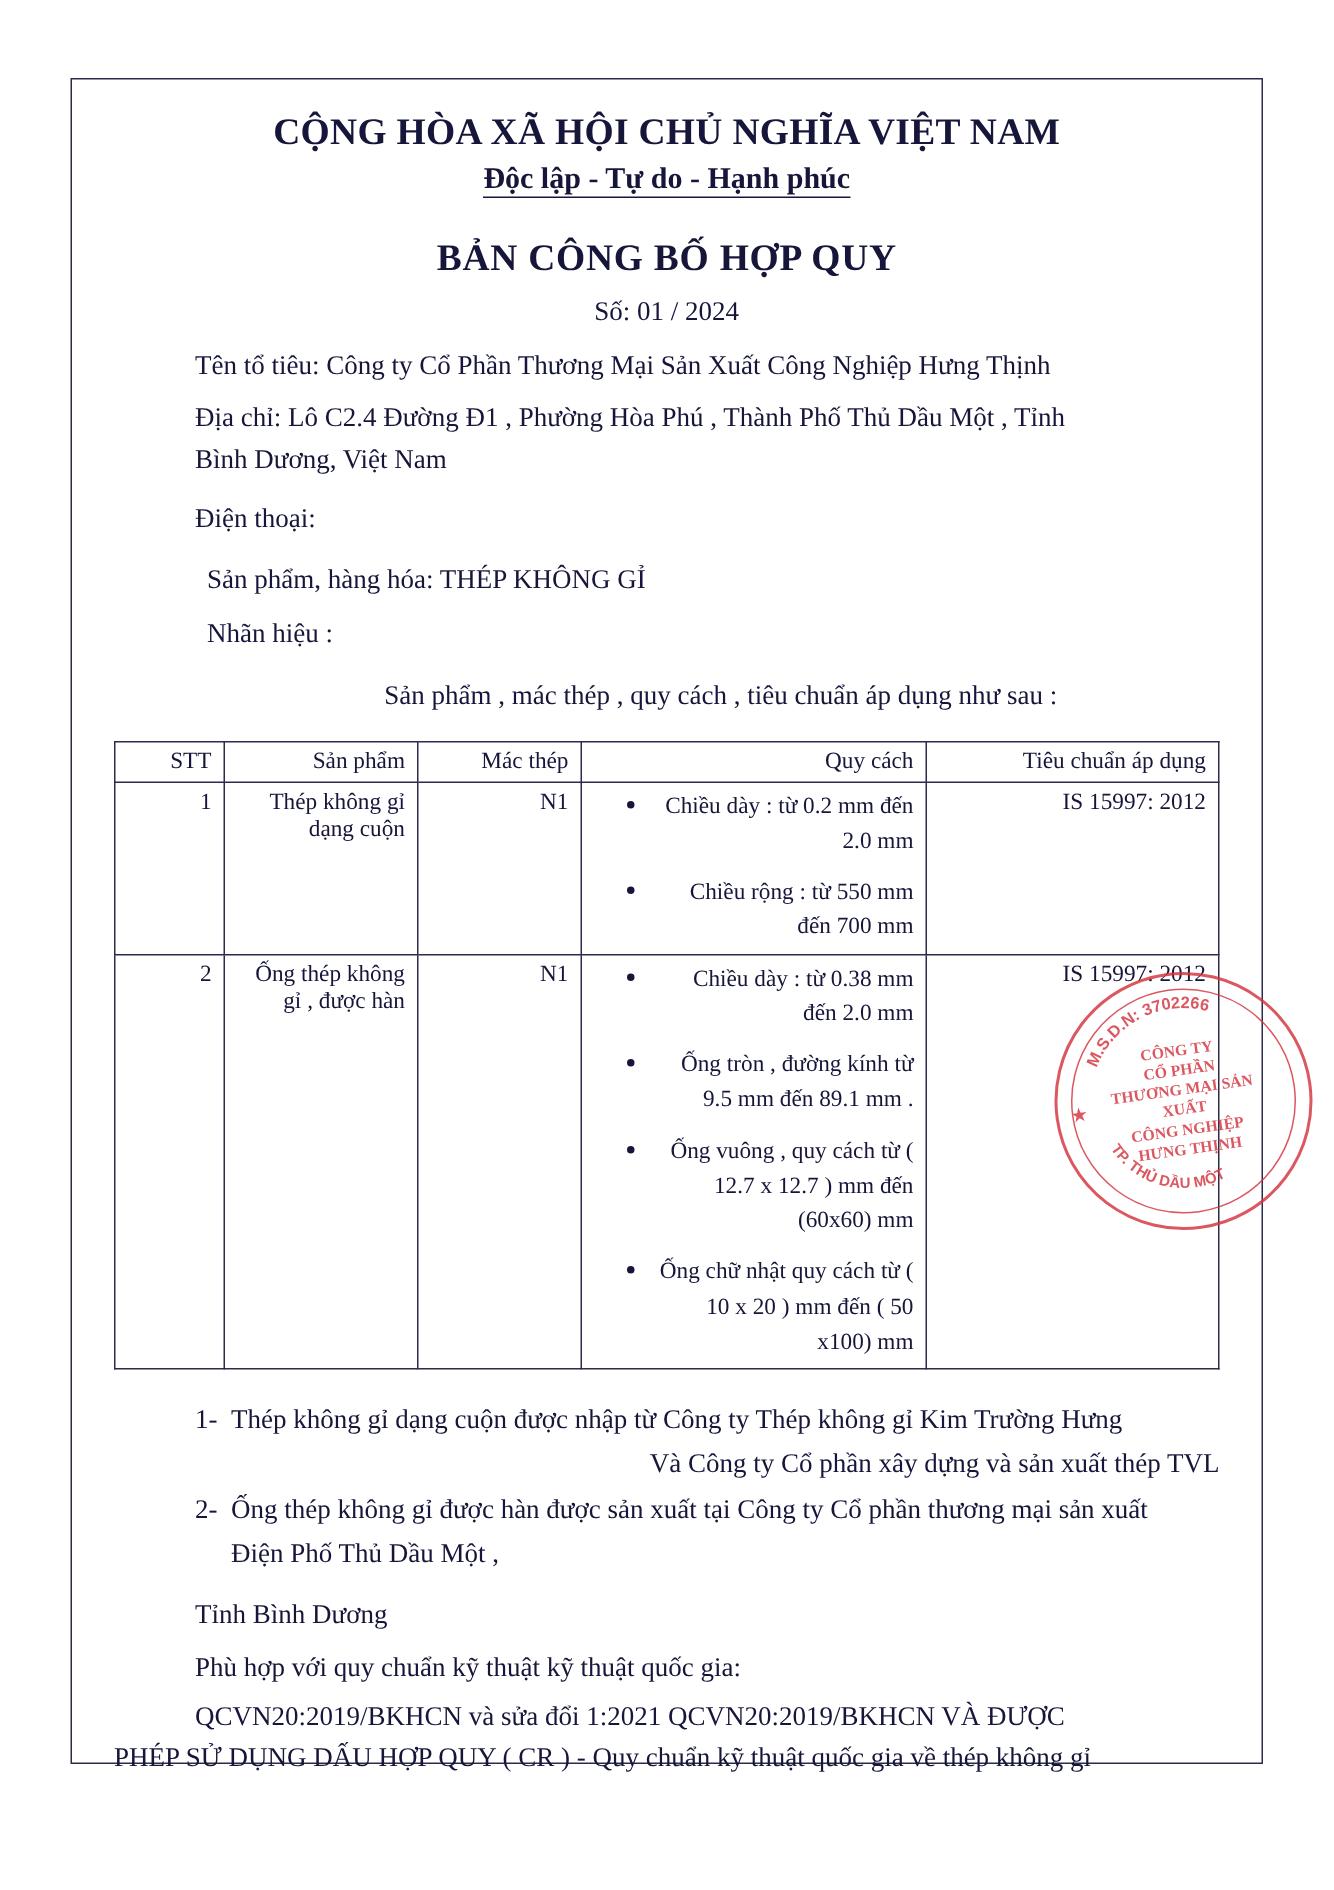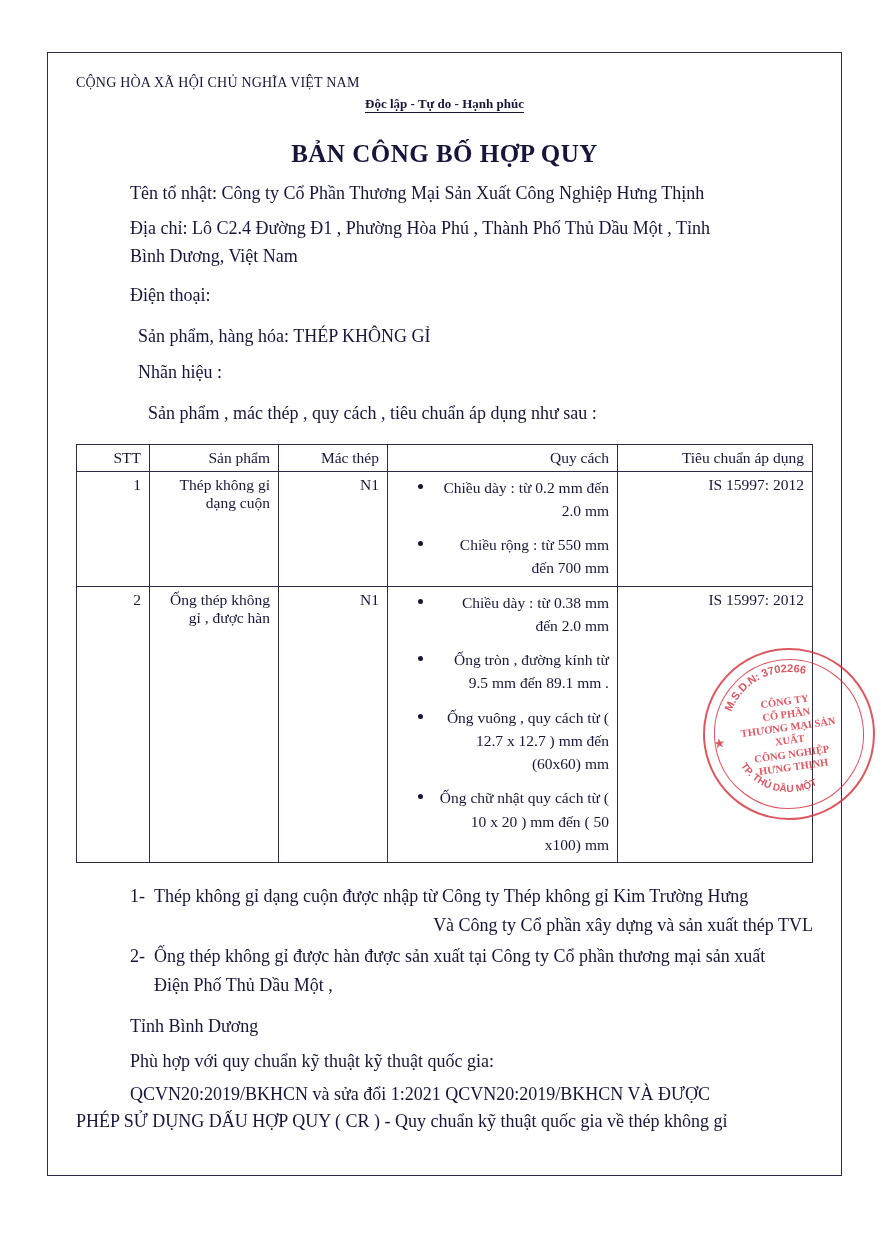--- a/index.html
+++ b/index.html
@@ -25,29 +25,30 @@
     box-sizing: border-box;
     background: #fff;
   }
   .inner {
     padding: 22px 28px 0 28px;
     position: relative;
     height: 100%;
     box-sizing: border-box;
   }
   .national {
-    font-weight: normal;
-    font-size: 14px;
+    text-align: center;
+    font-weight: bold;
+    font-size: 25px;
     letter-spacing: .2px;
     color: #16163a;
   }
   .motto {
     text-align: center;
     font-weight: bold;
-    font-size: 13px;
+    font-size: 20px;
     margin-top: 5px;
     color: #16163a;
   }
   .motto span {
     border-bottom: 1.2px solid #16163a;
     padding-bottom: 1px;
   }
   .doc-title {
     text-align: center;
     font-weight: bold;
@@ -63,21 +64,21 @@
     color: #16163a;
   }
   .para {
     font-size: 18px;
     line-height: 1.52;
     margin-top: 12px;
     color: #16163a;
   }
   .indent-1 { padding-left: 54px; }
   .indent-2 { padding-left: 62px; }
-  .indent-3 { padding-left: 72px; }
+  .indent-3 { padding-left: 72px; text-align: center; }
   .para b { font-weight: normal; }
 
   table.spec {
     width: 100%;
     border-collapse: collapse;
     margin-top: 16px;
     font-size: 15.5px;
     color: #16163a;
   }
   table.spec th, table.spec td {
@@ -191,22 +192,23 @@
 </head>
 <body>
 
 <div class="page">
   <div class="inner">
 
     <div class="national">CỘNG HÒA XÃ HỘI CHỦ NGHĨA VIỆT NAM</div>
     <div class="motto"><span>Độc lập - Tự do - Hạnh phúc</span></div>
 
     <div class="doc-title">BẢN CÔNG BỐ HỢP QUY</div>
-
-    <div class="para indent-1">Tên tổ nhật: Công ty Cổ Phần Thương Mại Sản Xuất Công Nghiệp Hưng Thịnh</div>
+    <div class="doc-number">Số: 01 / 2024</div>
+
+    <div class="para indent-1">Tên tổ tiêu: Công ty Cổ Phần Thương Mại Sản Xuất Công Nghiệp Hưng Thịnh</div>
     <div class="para indent-1" style="margin-top:8px;">Địa chỉ: Lô C2.4 Đường Đ1 , Phường Hòa Phú , Thành Phố Thủ Dầu Một , Tỉnh</div>
     <div class="para indent-1" style="margin-top:0;">Bình Dương, Việt Nam</div>
     <div class="para indent-1" style="margin-top:12px;">Điện thoại:</div>
 
     <div class="para indent-2" style="margin-top:14px;">
       <span>Sản phẩm, hàng hóa:</span>
       <b>THÉP KHÔNG GỈ</b>
     </div>
     <div class="para indent-2" style="margin-top:8px;">Nhãn hiệu :</div>
     <div class="para indent-3" style="margin-top:14px;">Sản phẩm , mác thép , quy cách , tiêu chuẩn áp dụng như sau :</div>

